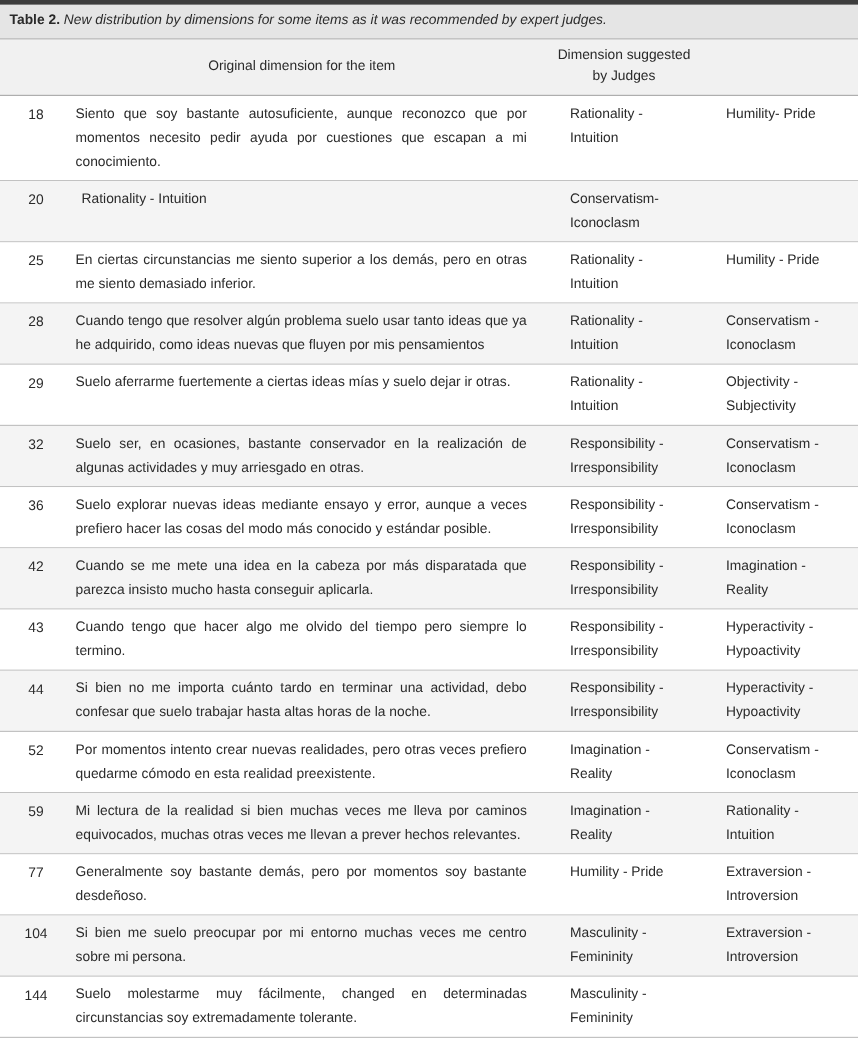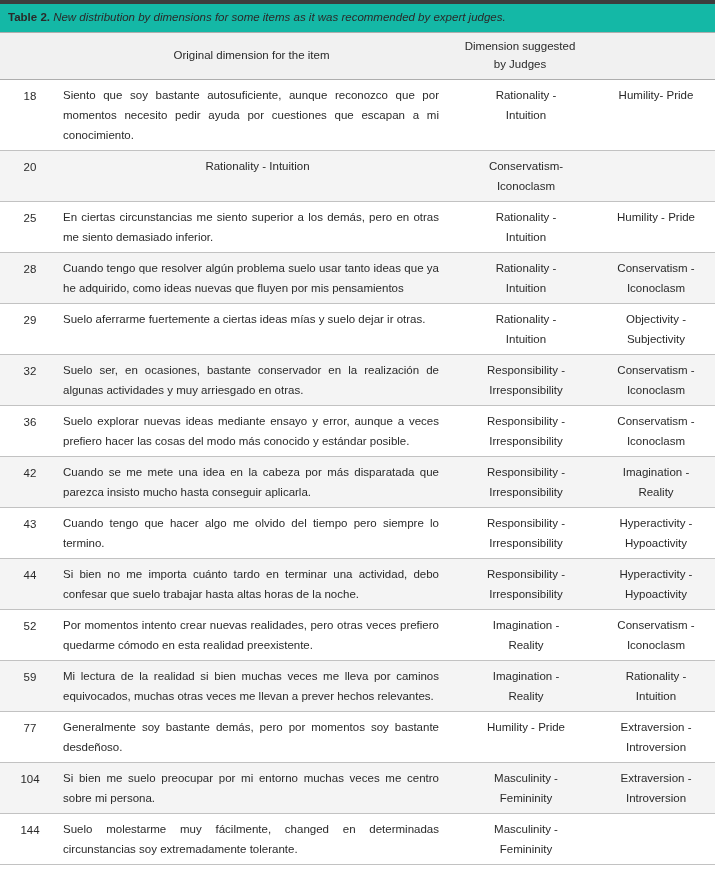--- a/index.html
+++ b/index.html
@@ -10,21 +10,21 @@
     color: #2a2a2a;
     -webkit-font-smoothing: antialiased;
   }
   .table-wrap {
     width: 715px;
     border-top: 4px solid #3d3d3d;
     background: #ffffff;
   }
   
   .caption {
-    background: #14b8a6;
+    background: #e5e5e5;
     padding: 6px 8px 7px 8px;
     font-size: 11.5px;
     line-height: 1.3;
     border-bottom: 1px solid #aeaeae;
   }
   .cap-label { font-weight: bold; }
   .cap-text { font-style: italic; }
 
   
   .grid {
@@ -51,21 +51,21 @@
   
   .row {
     border-bottom: 1px solid #c2c2c2;
     font-size: 11.5px;
     background: #ffffff;
   }
   .tbody .row:nth-child(even) { background: #f4f4f4; }
   .cell { padding: 5px 5px; line-height: 20px; margin-left: 12px; }
   .cell.num { text-align: center; padding-top: 6px; }
   .cell.item { text-align: justify; padding-left: 3px; padding-right: 16px; }
-  .cell.dim { text-align: center; padding-left: 8px; padding-right: 8px; }
+  .cell.dim { padding-left: 8px; padding-right: 8px; }
 
   
   .note {
     font-size: 11.5px;
     line-height: 1.45;
     padding: 6px 8px 7px 6px;
     background: #ffffff;
   }
 </style>
 </head>

